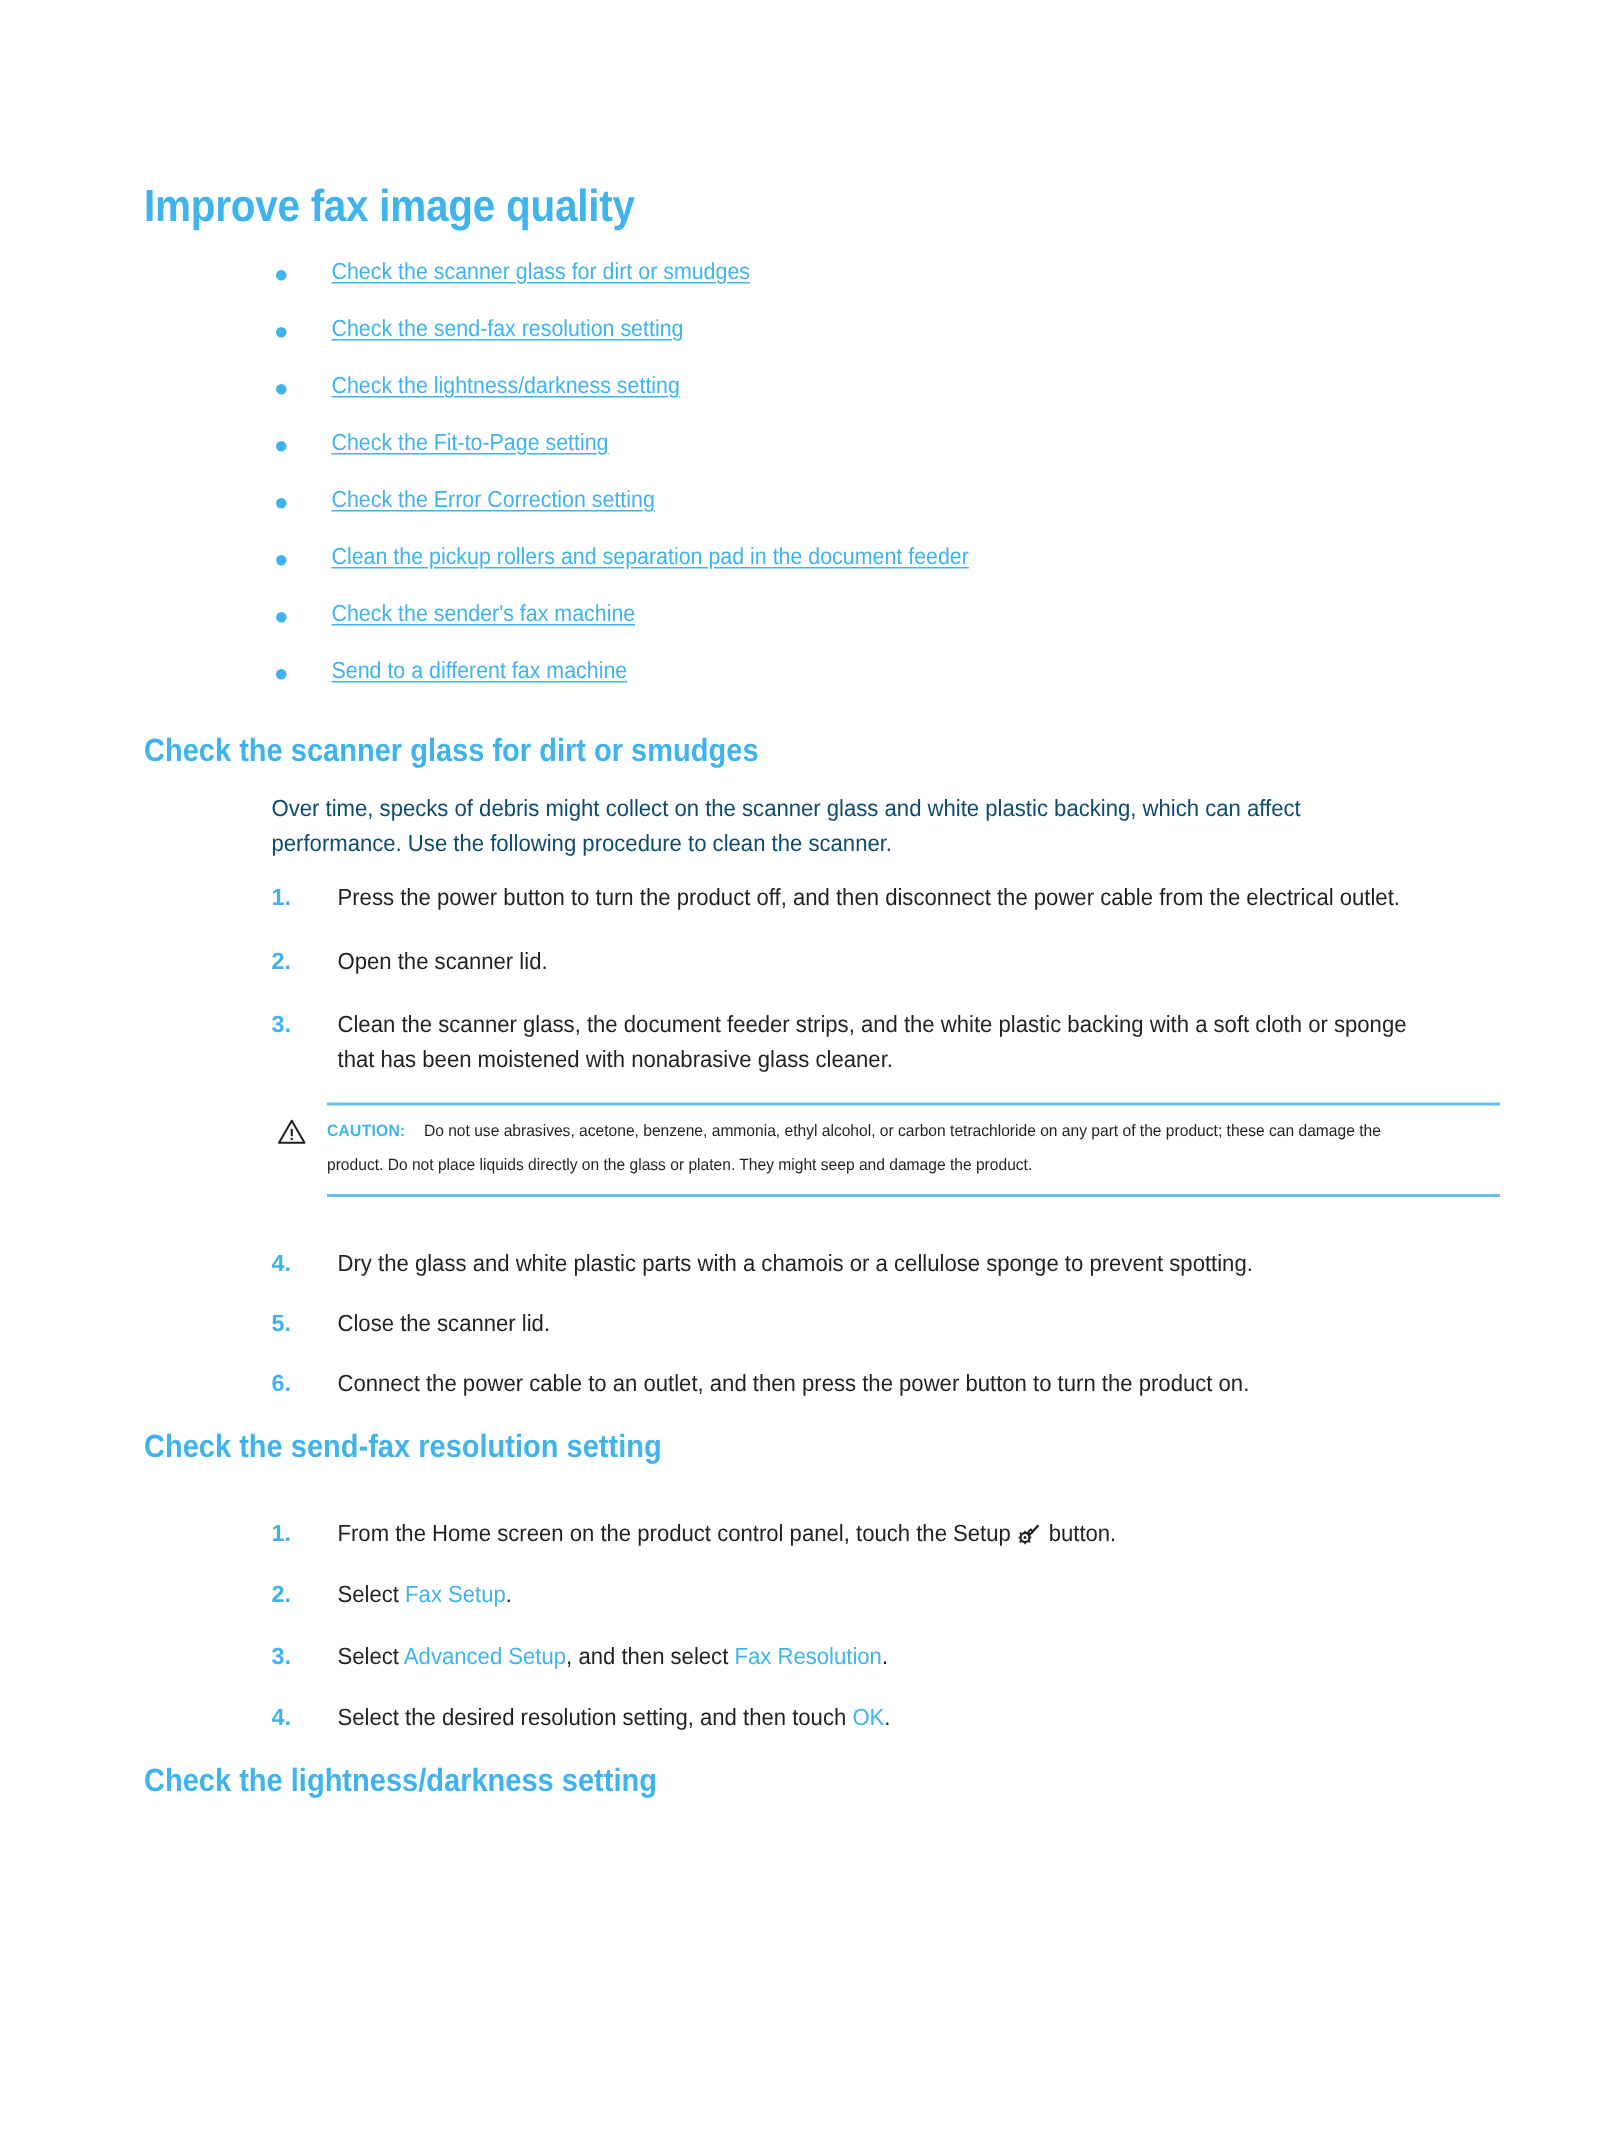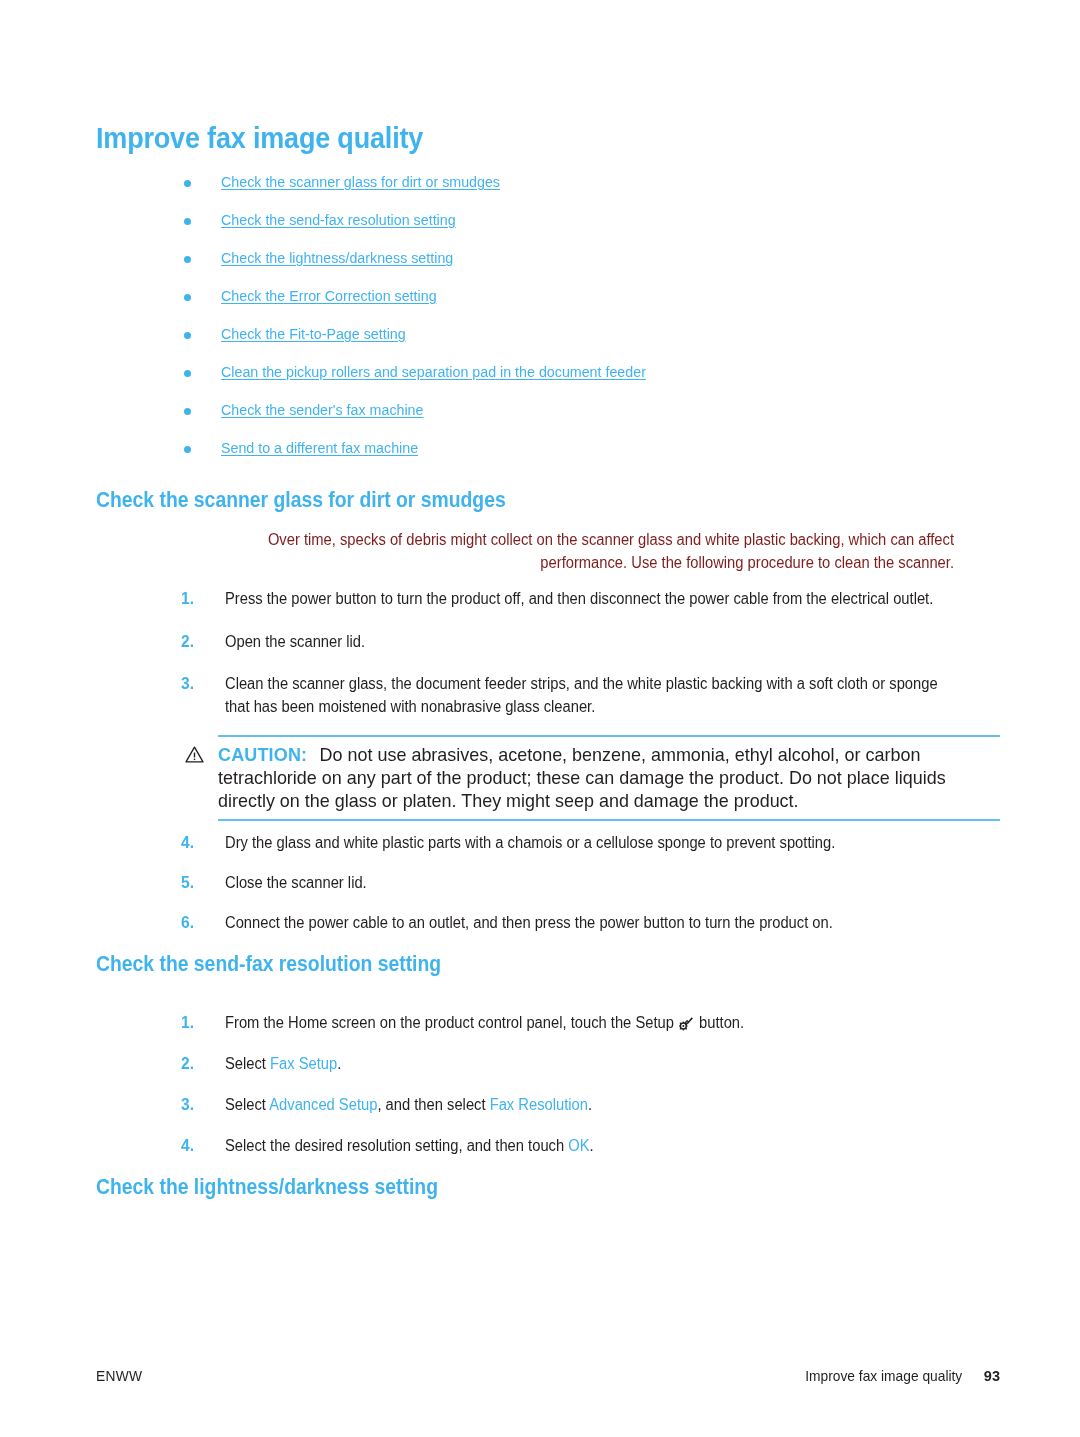--- a/index.html
+++ b/index.html
@@ -92,22 +92,21 @@
   #head-sendfax  { top: 935px; }
   #head-lightdark{ top: 1158px; }
 
   
   .body-para {
     position: absolute;
     left: 181px;
     width: 818px;
     font-size: 15.6px;
     line-height: 23px;
-    color: #7f1d1d;
-    text-align: right;
+    color: #0c4a6e;
   }
   .body-para .sq { display:block; transform: scaleX(0.945); transform-origin: left top; }
 
   
   .proc {
     position: absolute;
     left: 181px;
     width: 820px;
   }
   .proc-item {
@@ -169,21 +168,21 @@
   .caution-tri {
     position: absolute;
     left: 4px;
     top: 11px;
     width: 19px;
     height: 17px;
   }
   .caution-text {
     display: block;
     padding-left: 37px;
-    font-size: 19px;
+    font-size: 11px;
     line-height: 23px;
     color: #231f20;
   }
   .caution-text .sq { display:block; transform: scaleX(0.945); transform-origin: left top; }
   .caution-label {
     color: #3fb3ee;
     font-weight: bold;
     letter-spacing: 0.2px;
   }
   .caution-gap { display: inline-block; width: 13px; }
@@ -235,25 +234,25 @@
     <div class="toc-item">
       <span class="toc-bullet"></span>
       <span class="toc-link">Check the send-fax resolution setting</span>
     </div>
     <div class="toc-item">
       <span class="toc-bullet"></span>
       <span class="toc-link">Check the lightness/darkness setting</span>
     </div>
     <div class="toc-item">
       <span class="toc-bullet"></span>
+      <span class="toc-link">Check the Fit-to-Page setting</span>
+    </div>
+    <div class="toc-item">
+      <span class="toc-bullet"></span>
       <span class="toc-link">Check the Error Correction setting</span>
-    </div>
-    <div class="toc-item">
-      <span class="toc-bullet"></span>
-      <span class="toc-link">Check the Fit-to-Page setting</span>
     </div>
     <div class="toc-item">
       <span class="toc-bullet"></span>
       <span class="toc-link">Clean the pickup rollers and separation pad in the document feeder</span>
     </div>
     <div class="toc-item">
       <span class="toc-bullet"></span>
       <span class="toc-link">Check the sender's fax machine</span>
     </div>
     <div class="toc-item">
@@ -354,20 +353,14 @@
 
     <div class="proc-item" style="margin-bottom:0;">
       <span class="proc-num">4.</span>
       <span class="proc-text"><span>Select the desired resolution setting, and then touch </span><span class="ui-term">OK</span><span>.</span></span>
     </div>
   </div>
 
   <div id="head-lightdark" class="sec-head">Check the lightness/darkness setting</div>
 
 
-  <div class="footer">
-    <span class="footer-left">ENWW</span>
-    <span class="footer-right">
-      <span class="footer-chapter">Improve fax image quality</span><span class="footer-page">93</span>
-    </span>
-  </div>
 
 </div>
 
 </body></html>

